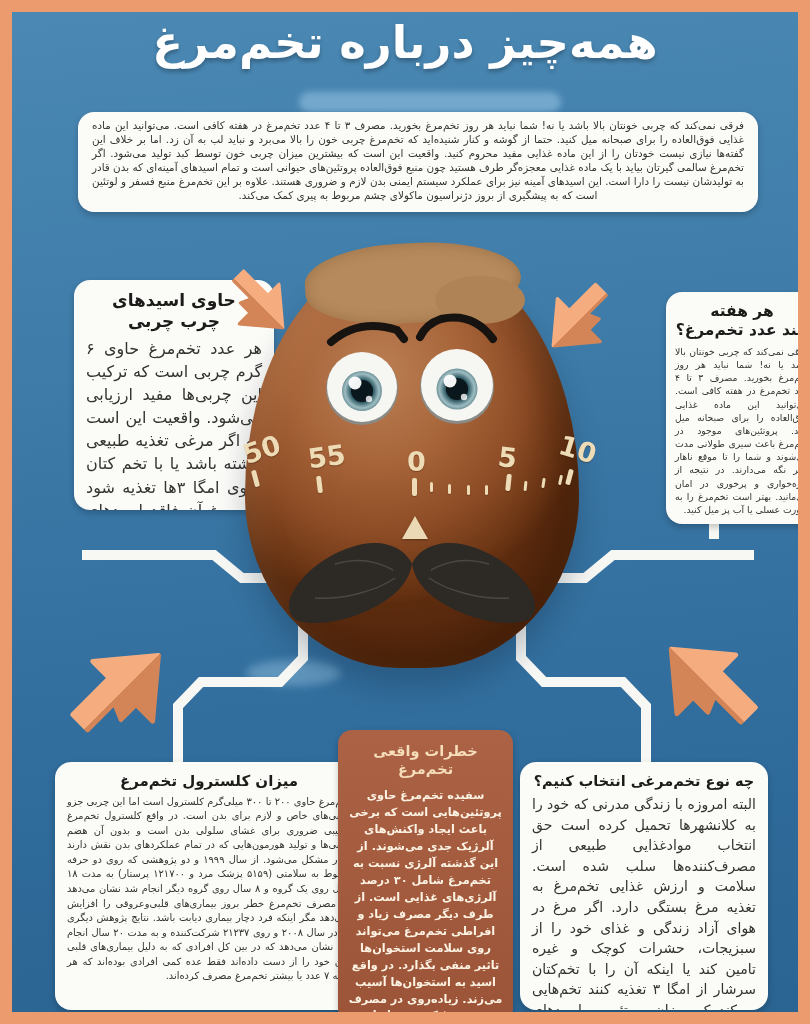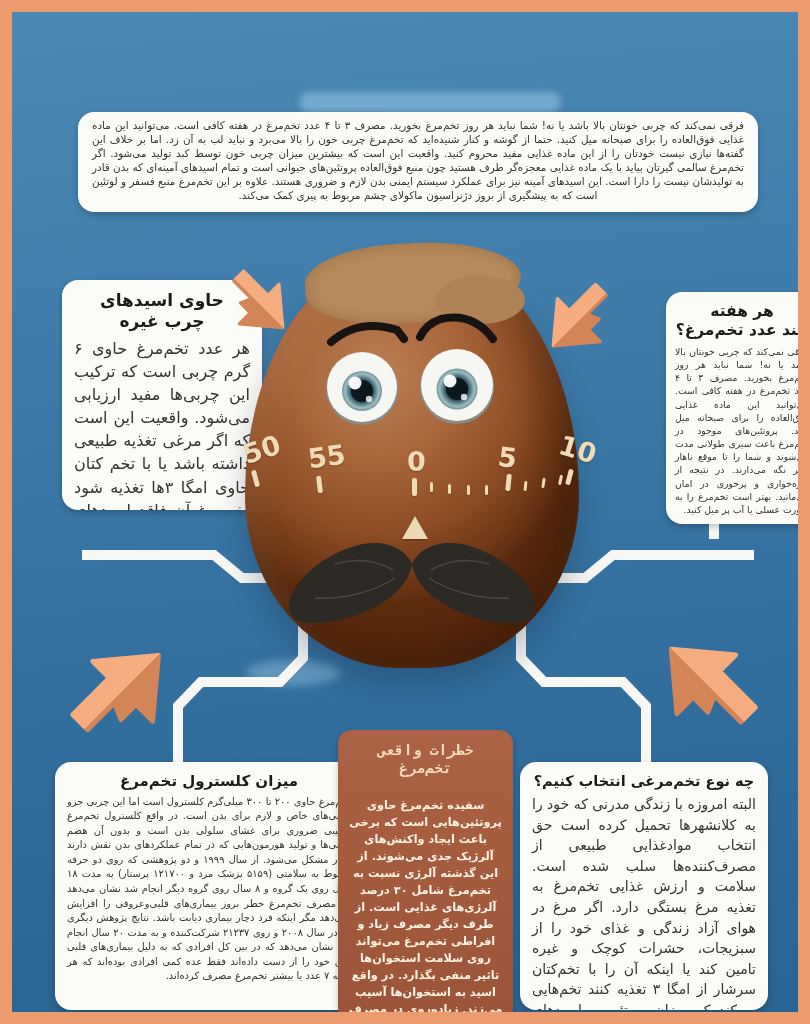--- a/index.html
+++ b/index.html
@@ -19,37 +19,37 @@
   .smudge-egg-side{position:absolute;left:234px;top:648px;width:95px;height:26px;
     background:rgba(150,195,225,.45);border-radius:50%;filter:blur(4px);}
   .card{
     position:absolute;background:#fbfbf8;border-radius:16px;
     box-shadow:0 3px 6px rgba(0,0,0,.22);padding:8px 12px;color:#2e2d2b;box-sizing:border-box;overflow:hidden;
   }
   .card h3{margin:2px 0 4px 0;text-align:center;font-weight:bold;color:#1c1b1a;line-height:1.25;}
   .card .body{text-align:justify;line-height:1.45;color:#343330;}
   .intro{left:66px;top:100px;width:680px;height:100px;padding:7px 14px;}
   .intro .body{font-size:10.4px;line-height:1.34;text-align-last:center;font-weight:500;}
-  .p-fats{left:50px;top:268px;width:200px;height:230px;}
+  .p-fats{left:62px;top:268px;width:200px;height:230px;}
   .p-fats h3{font-size:17px;}
   .p-fats .body{font-size:16px;}
   .p-week{left:610px;top:280px;width:152px;height:232px;padding:8px 9px;margin-left:44px;}
   .p-week h3{font-size:15.5px;}
   .p-week .body{font-size:9.3px;line-height:1.42;}
   .p-chol{left:43px;top:750px;width:308px;height:248px;}
   .p-chol h3{font-size:15px;}
   .p-chol .body{font-size:9.9px;line-height:1.47;}
   .p-choice{left:508px;top:750px;width:248px;height:248px;}
   .p-choice h3{font-size:14.5px;}
   .p-choice .body{font-size:14px;line-height:1.47;}
   .p-danger{
     left:326px;top:718px;width:175px;height:292px;
     background:linear-gradient(180deg,#ab6245,#9c5438);border-radius:14px;padding:10px 10px;
   }
-  .p-danger h3{color:#f6debb;font-size:14.5px;margin-bottom:20px;font-family:Liberation Mono, monospace;}
+  .p-danger h3{color:#f6debb;font-size:14.5px;margin-bottom:10px;}
   .p-danger .body{color:#fdf3e3;font-weight:bold;text-align:center;font-size:11.3px;line-height:1.5;text-align-last:center;}
   
   .egg{
     position:absolute;left:233px;top:236px;width:334px;height:420px;
     border-radius:50% 50% 47% 47% / 60% 60% 42% 42%;
     background:radial-gradient(ellipse 65% 55% at 40% 30%,#bb7f54 0%,#a8653a 38%,#8e4d26 68%,#6b3514 92%,#5d2c0f 100%);
     box-shadow:inset -18px -24px 40px rgba(40,15,0,.45), inset 10px 14px 30px rgba(255,200,150,.18), 0 18px 28px rgba(10,30,50,.25);
   }
   .smudge-top{position:absolute;left:60px;top:-5px;width:216px;height:80px;background:#b68a5c;
     border-radius:48% 52% 55% 45%;transform:rotate(-3deg);box-shadow:inset 0 0 14px rgba(90,55,25,.3);}
@@ -90,40 +90,41 @@
       <stop offset="0" stop-color="#12262c"></stop>
         <stop offset="0.55" stop-color="#2a545f"></stop>
       <stop offset="0.85" stop-color="#9dbdc2"></stop>
         <stop offset="1" stop-color="#6f9299"></stop>
     </radialGradient>
   </defs>
 </svg>
 
 <div class="page">
 
+  <div class="title">همه‌چیز درباره تخم‌مرغ</div>
   <div class="smudge-title"></div>
   <div class="smudge-egg-side"></div>
 
   <svg class="connectors" viewBox="0 0 810 1024">
     <g fill="none" stroke="#f7f7f4" stroke-width="10">
       <path d="M 70 543 H 202 L 230 566 H 270"></path>
       <path d="M 742 543 H 601 L 573 566 H 537"></path>
       <path d="M 291 600 V 646 L 268 670 H 189 L 166 694 V 752"></path>
       <path d="M 509 600 V 646 L 532 670 H 611 L 634 694 V 752"></path>
       <path d="M 702 496 V 527"></path>
     </g>
   </svg>
 
   <div class="card intro">
     <div class="body">فرقی نمی‌کند که چربی خونتان بالا باشد یا نه! شما نباید هر روز تخم‌مرغ بخورید. مصرف ۳ تا ۴ عدد تخم‌مرغ در هفته کافی است. می‌توانید این ماده غذایی فوق‌العاده را برای صبحانه میل کنید. حتما از گوشه و کنار شنیده‌اید که تخم‌مرغ چربی خون را بالا می‌برد و نباید لب به آن زد. اما بر خلاف این گفته‌ها نیازی نیست خودتان را از این ماده غذایی مفید محروم کنید. واقعیت این است که بیشترین میزان چربی خون توسط کبد تولید می‌شود. اگر تخم‌مرغ سالمی گیرتان بیاید با یک ماده غذایی معجزه‌گر طرف هستید چون منبع فوق‌العاده پروتئین‌های حیوانی است و تمام اسیدهای آمینه‌ای که بدن قادر به تولیدشان نیست را دارا است. این اسیدهای آمینه نیز برای عملکرد سیستم ایمنی بدن لازم و ضروری هستند. علاوه بر این تخم‌مرغ منبع فسفر و لوتئین است که به پیشگیری از بروز دژنراسیون ماکولای چشم مربوط به پیری کمک می‌کند.</div>
   </div>
 
   <div class="card p-fats">
     <h3><span>حاوی اسیدهای</span><br>
-      <span>چرب غیره</span></h3>
+      <span>چرب چربی</span></h3>
     <div class="body">هر عدد تخم‌مرغ حاوی ۶ گرم چربی است که ترکیب این چربی‌ها مفید ارزیابی می‌شود. واقعیت این است که اگر مرغی تغذیه طبیعی داشته باشد یا با تخم کتان حاوی امگا ۳ها تغذیه شود تخم‌مرغ آن فاقد اسیدهای چرب ترانس بوده و نسبت امگا۳ آن به امگا ۶ مناسب خواهد بود. خوشبختانه این چربی‌ها برای سلامت بدن و دستگاه قلب و عروق خوب است.</div>
   </div>
 
   <div class="card p-week">
     <h3><span>هر هفته</span><br>
       <span>چند عدد تخم‌مرغ؟</span></h3>
     <div class="body">فرقی نمی‌کند که چربی خونتان بالا باشد یا نه! شما نباید هر روز تخم‌مرغ بخورید. مصرف ۳ تا ۴ عدد تخم‌مرغ در هفته کافی است. می‌توانید این ماده غذایی فوق‌العاده را برای صبحانه میل کنید. پروتئین‌های موجود در تخم‌مرغ باعث سیری طولانی مدت می‌شوند و شما را تا موقع ناهار سیر نگه می‌دارند. در نتیجه از ریزه‌خواری و پرخوری در امان می‌مانید. بهتر است تخم‌مرغ را به صورت عسلی یا آب پز میل کنید.</div>
   </div>
 
   <div class="card p-chol">

